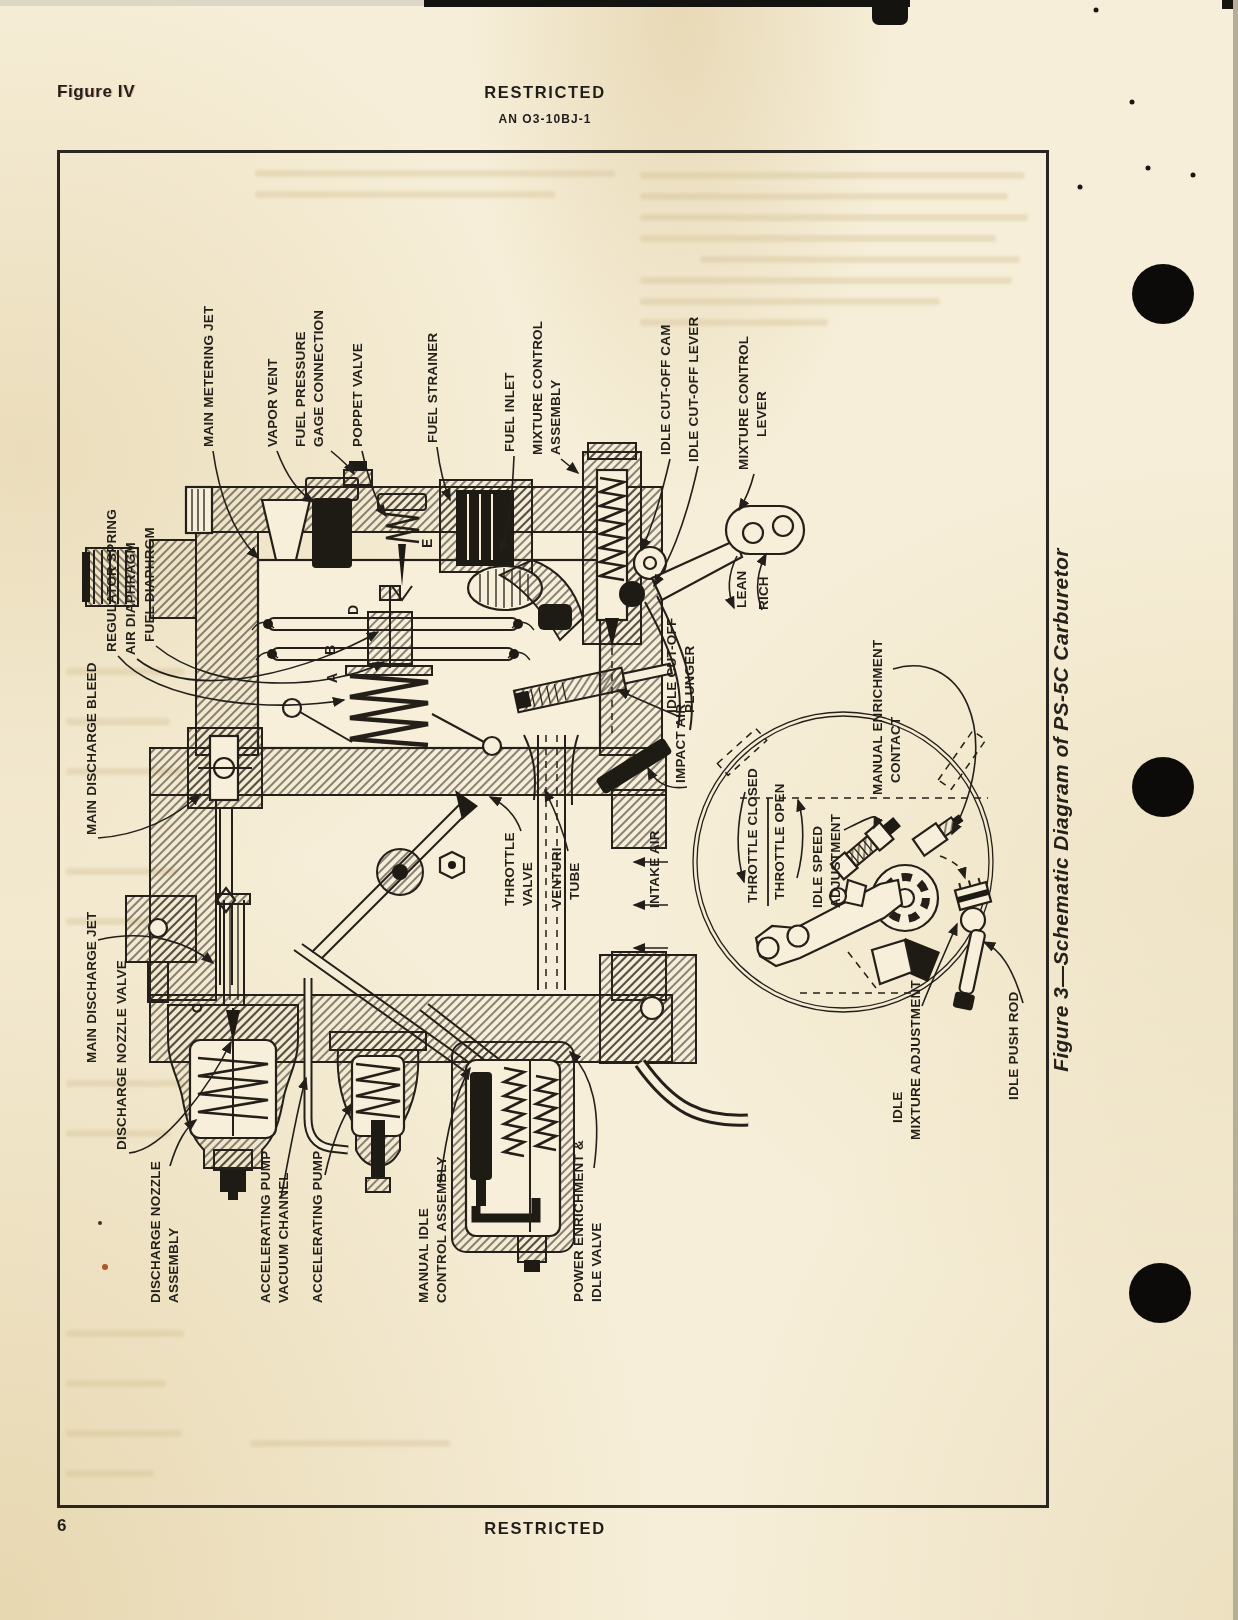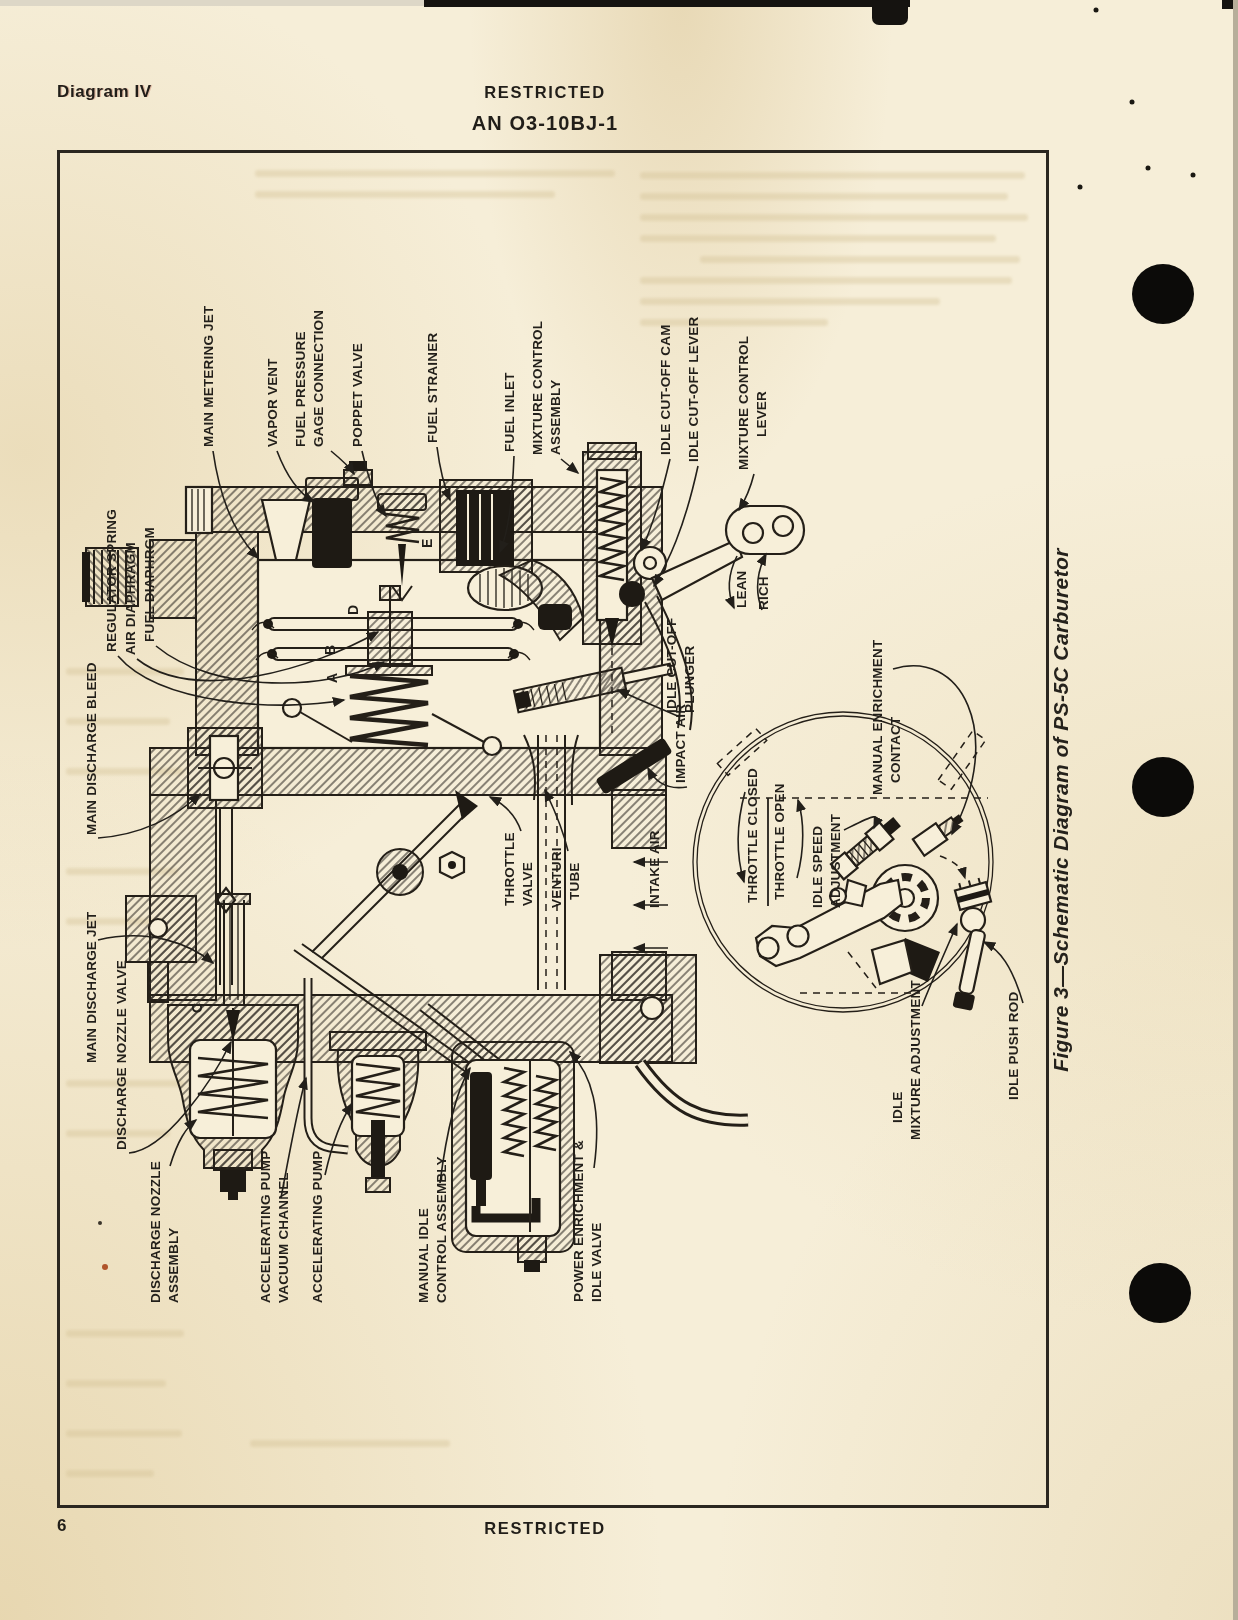--- a/index.html
+++ b/index.html
@@ -7,21 +7,21 @@
         font-family:"Liberation Sans",sans-serif}
   .page::before{content:"";position:absolute;inset:0;pointer-events:none;background:
     radial-gradient(ellipse at 0% 100%, rgba(208,178,112,.38), transparent 38%),
     radial-gradient(ellipse at 2% 28%, rgba(210,182,120,.30), transparent 30%),
     radial-gradient(ellipse at 100% 55%, rgba(214,190,132,.22), transparent 35%),
     radial-gradient(ellipse at 55% 0%, rgba(205,176,116,.34), transparent 22%),
     radial-gradient(ellipse at 100% 100%, rgba(210,184,126,.26), transparent 30%)}
   .hd{position:absolute;color:#211e19;font-weight:700;white-space:nowrap}
   #sec{left:57px;top:82px;font-size:17px;letter-spacing:.6px;text-shadow:1.2px .4px 0 rgba(176,70,48,.28)}
   #resT{left:545px;top:83px;transform:translateX(-50%);font-size:16.5px;letter-spacing:1.6px}
-  #docN{left:545px;top:112px;transform:translateX(-50%);font-size:20px;letter-spacing:1.1px}
+  #docN{left:545px;top:112px;transform:translateX(-50%);font-size:12px;letter-spacing:1.1px}
   #pgN{left:57px;top:1516px;font-size:17px}
   #resB{left:545px;top:1519px;transform:translateX(-50%);font-size:16.5px;letter-spacing:1.6px}
   .fig-box{position:absolute;left:57px;top:150px;width:986px;height:1352px;border:3px solid #2b2720}
   svg.art{position:absolute;left:0;top:0;display:block}
   .lbl{font:700 13.5px "Liberation Sans",sans-serif;fill:#221f1a;letter-spacing:.2px}
   .cl{font:700 14px "Liberation Sans",sans-serif;fill:#221f1a}
   .cap{font:italic 700 21px "Liberation Sans",sans-serif;fill:#25221c;letter-spacing:.4px}
   .ht{fill:url(#h1);stroke:#241f18;stroke-width:2}
   .ht2{fill:url(#h2);stroke:#241f18;stroke-width:2}
   .wt{fill:#f7efd9;stroke:#241f18;stroke-width:2.2}
@@ -31,21 +31,21 @@
   .ld{fill:none;stroke:#221f1a;stroke-width:1.6}
   .dash{fill:none;stroke:#241f18;stroke-width:1.5;stroke-dasharray:7 6}
   .spr{fill:none;stroke:#241f18;stroke-width:2.6}
   .spr2{fill:none;stroke:#241f18;stroke-width:4.5}
 </style>
 </head>
 <body>
 
 <div class="page">
 
-  <div class="hd" id="sec">Diagram IV</div>
+  <div class="hd" id="sec">Figure IV</div>
   <div class="hd" id="resT">RESTRICTED</div>
   <div class="hd" id="docN">AN O3-10BJ-1</div>
   <div class="hd" id="pgN">6</div>
   <div class="hd" id="resB">RESTRICTED</div>
 
   <div class="fig-box"></div>
 
   <svg class="art" width="1238" height="1620" viewBox="0 0 1238 1620">
     <defs>
       <pattern id="h1" patternUnits="userSpaceOnUse" width="6" height="6" patternTransform="rotate(45)">

